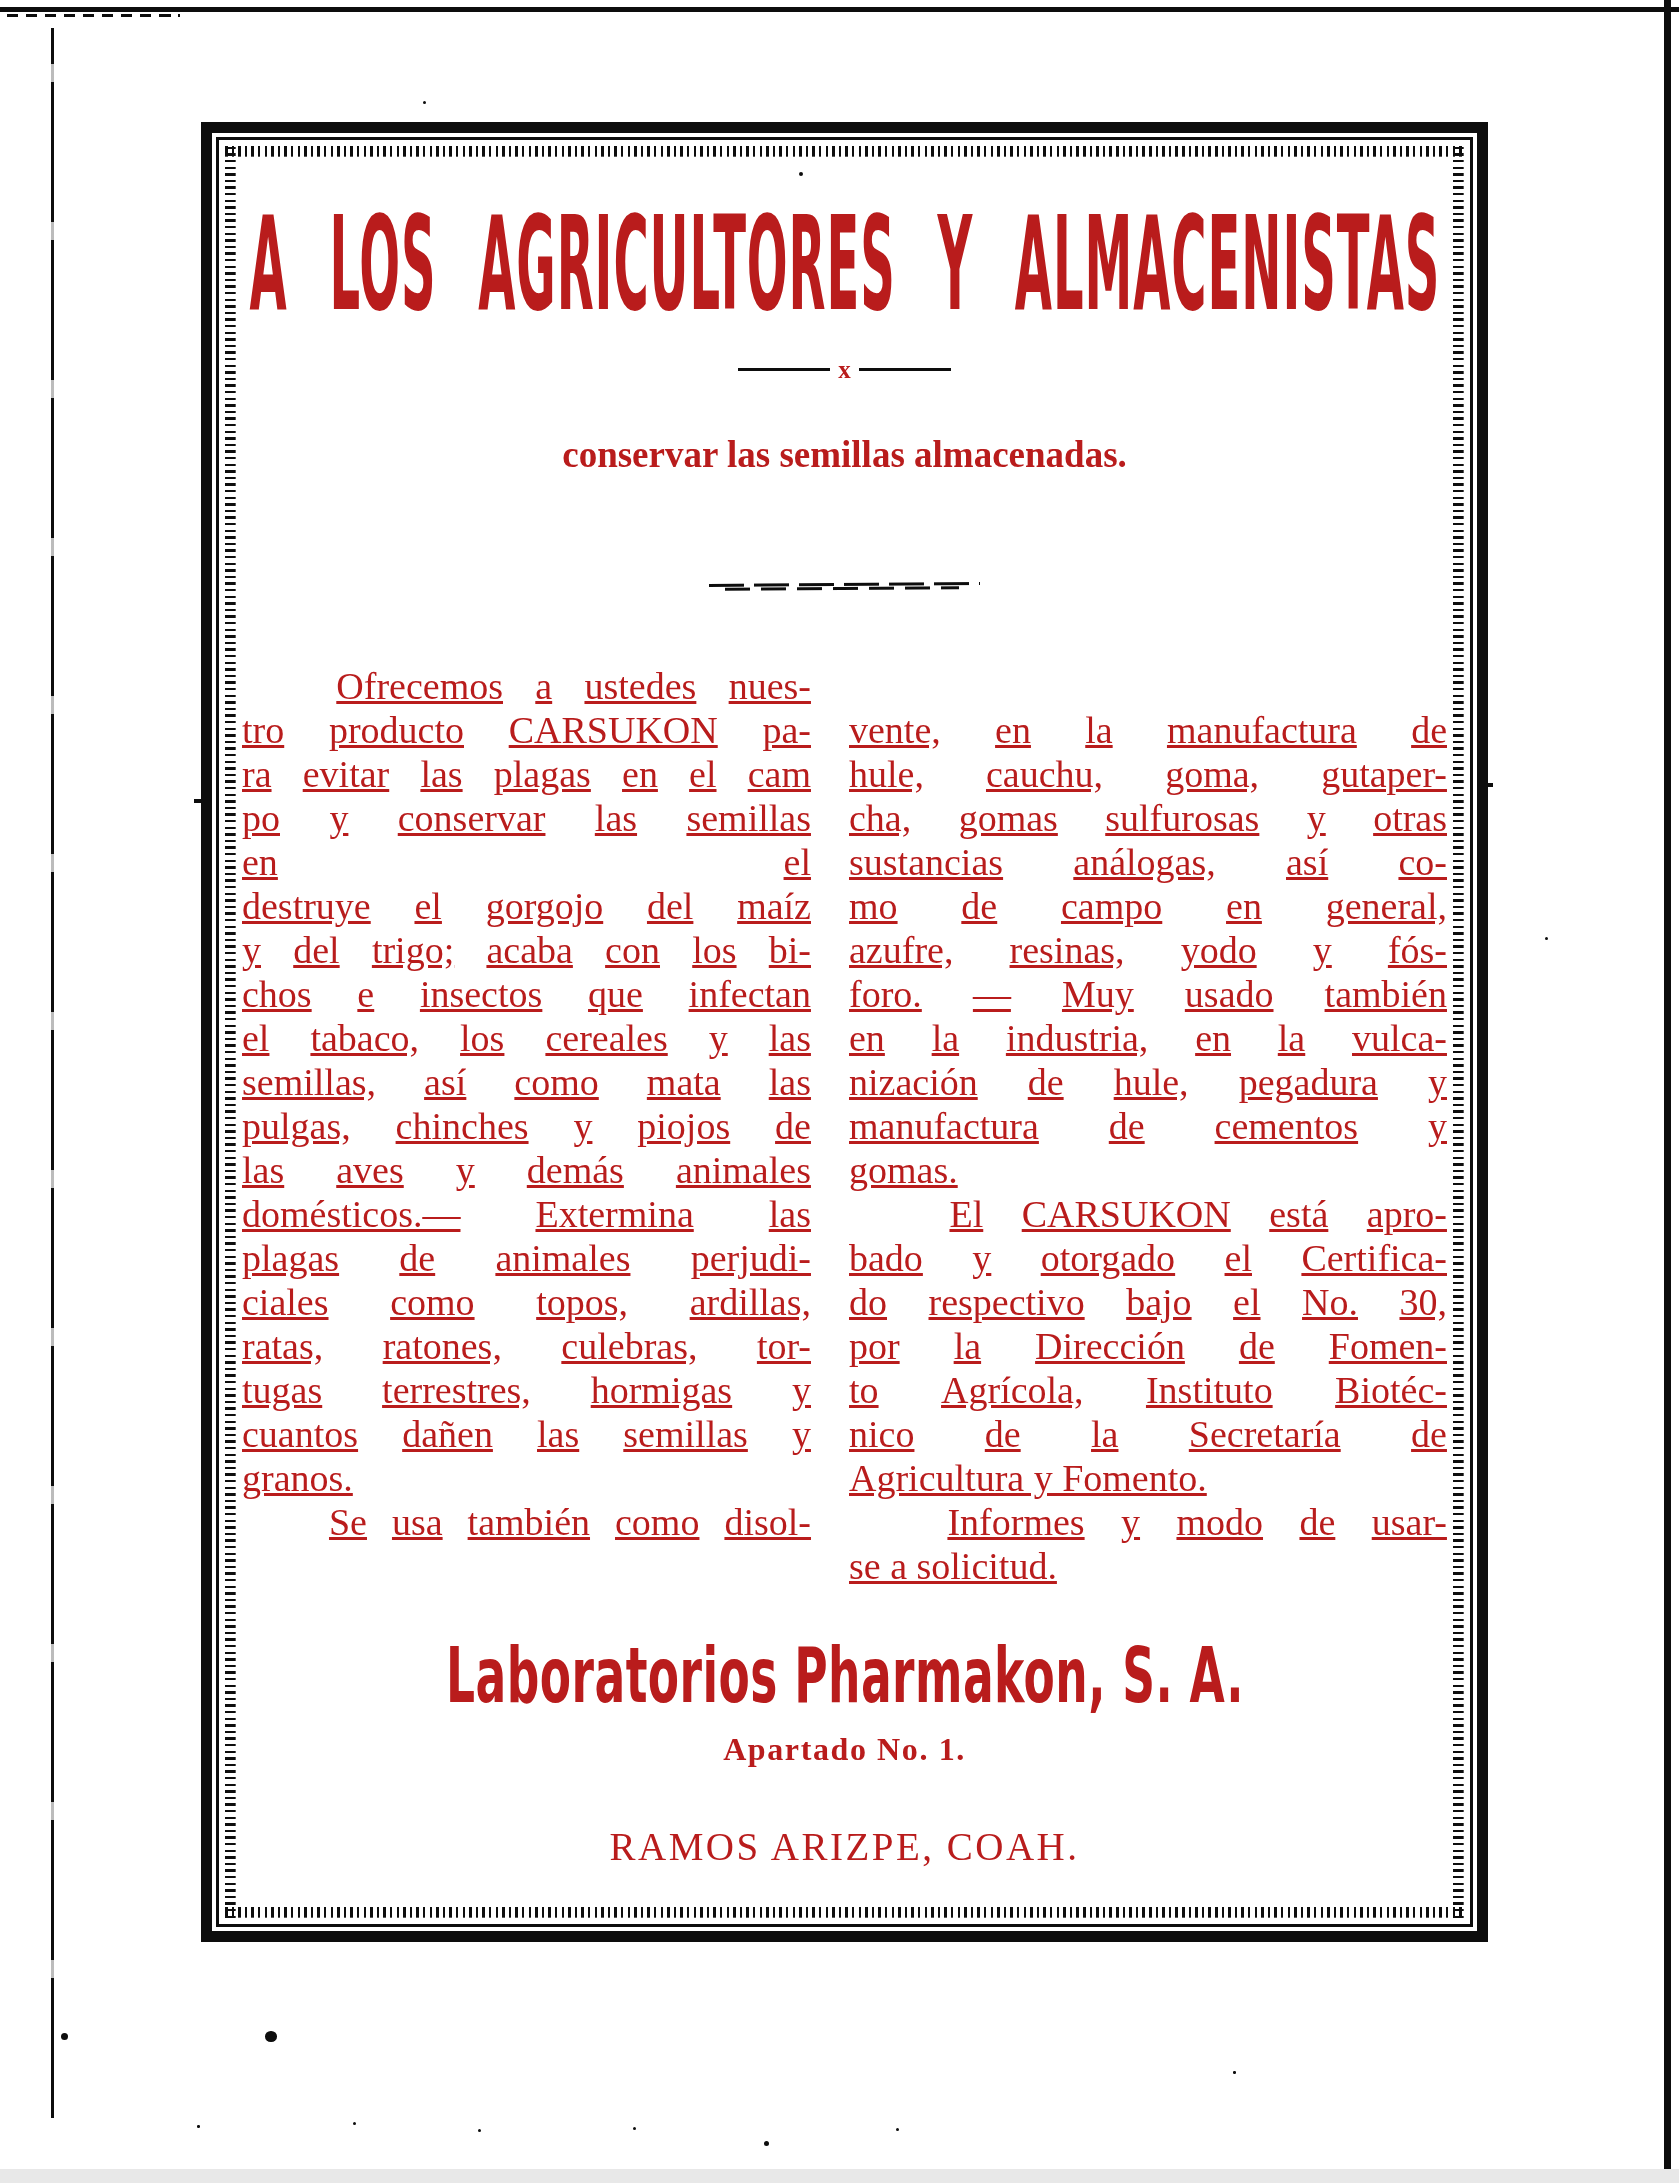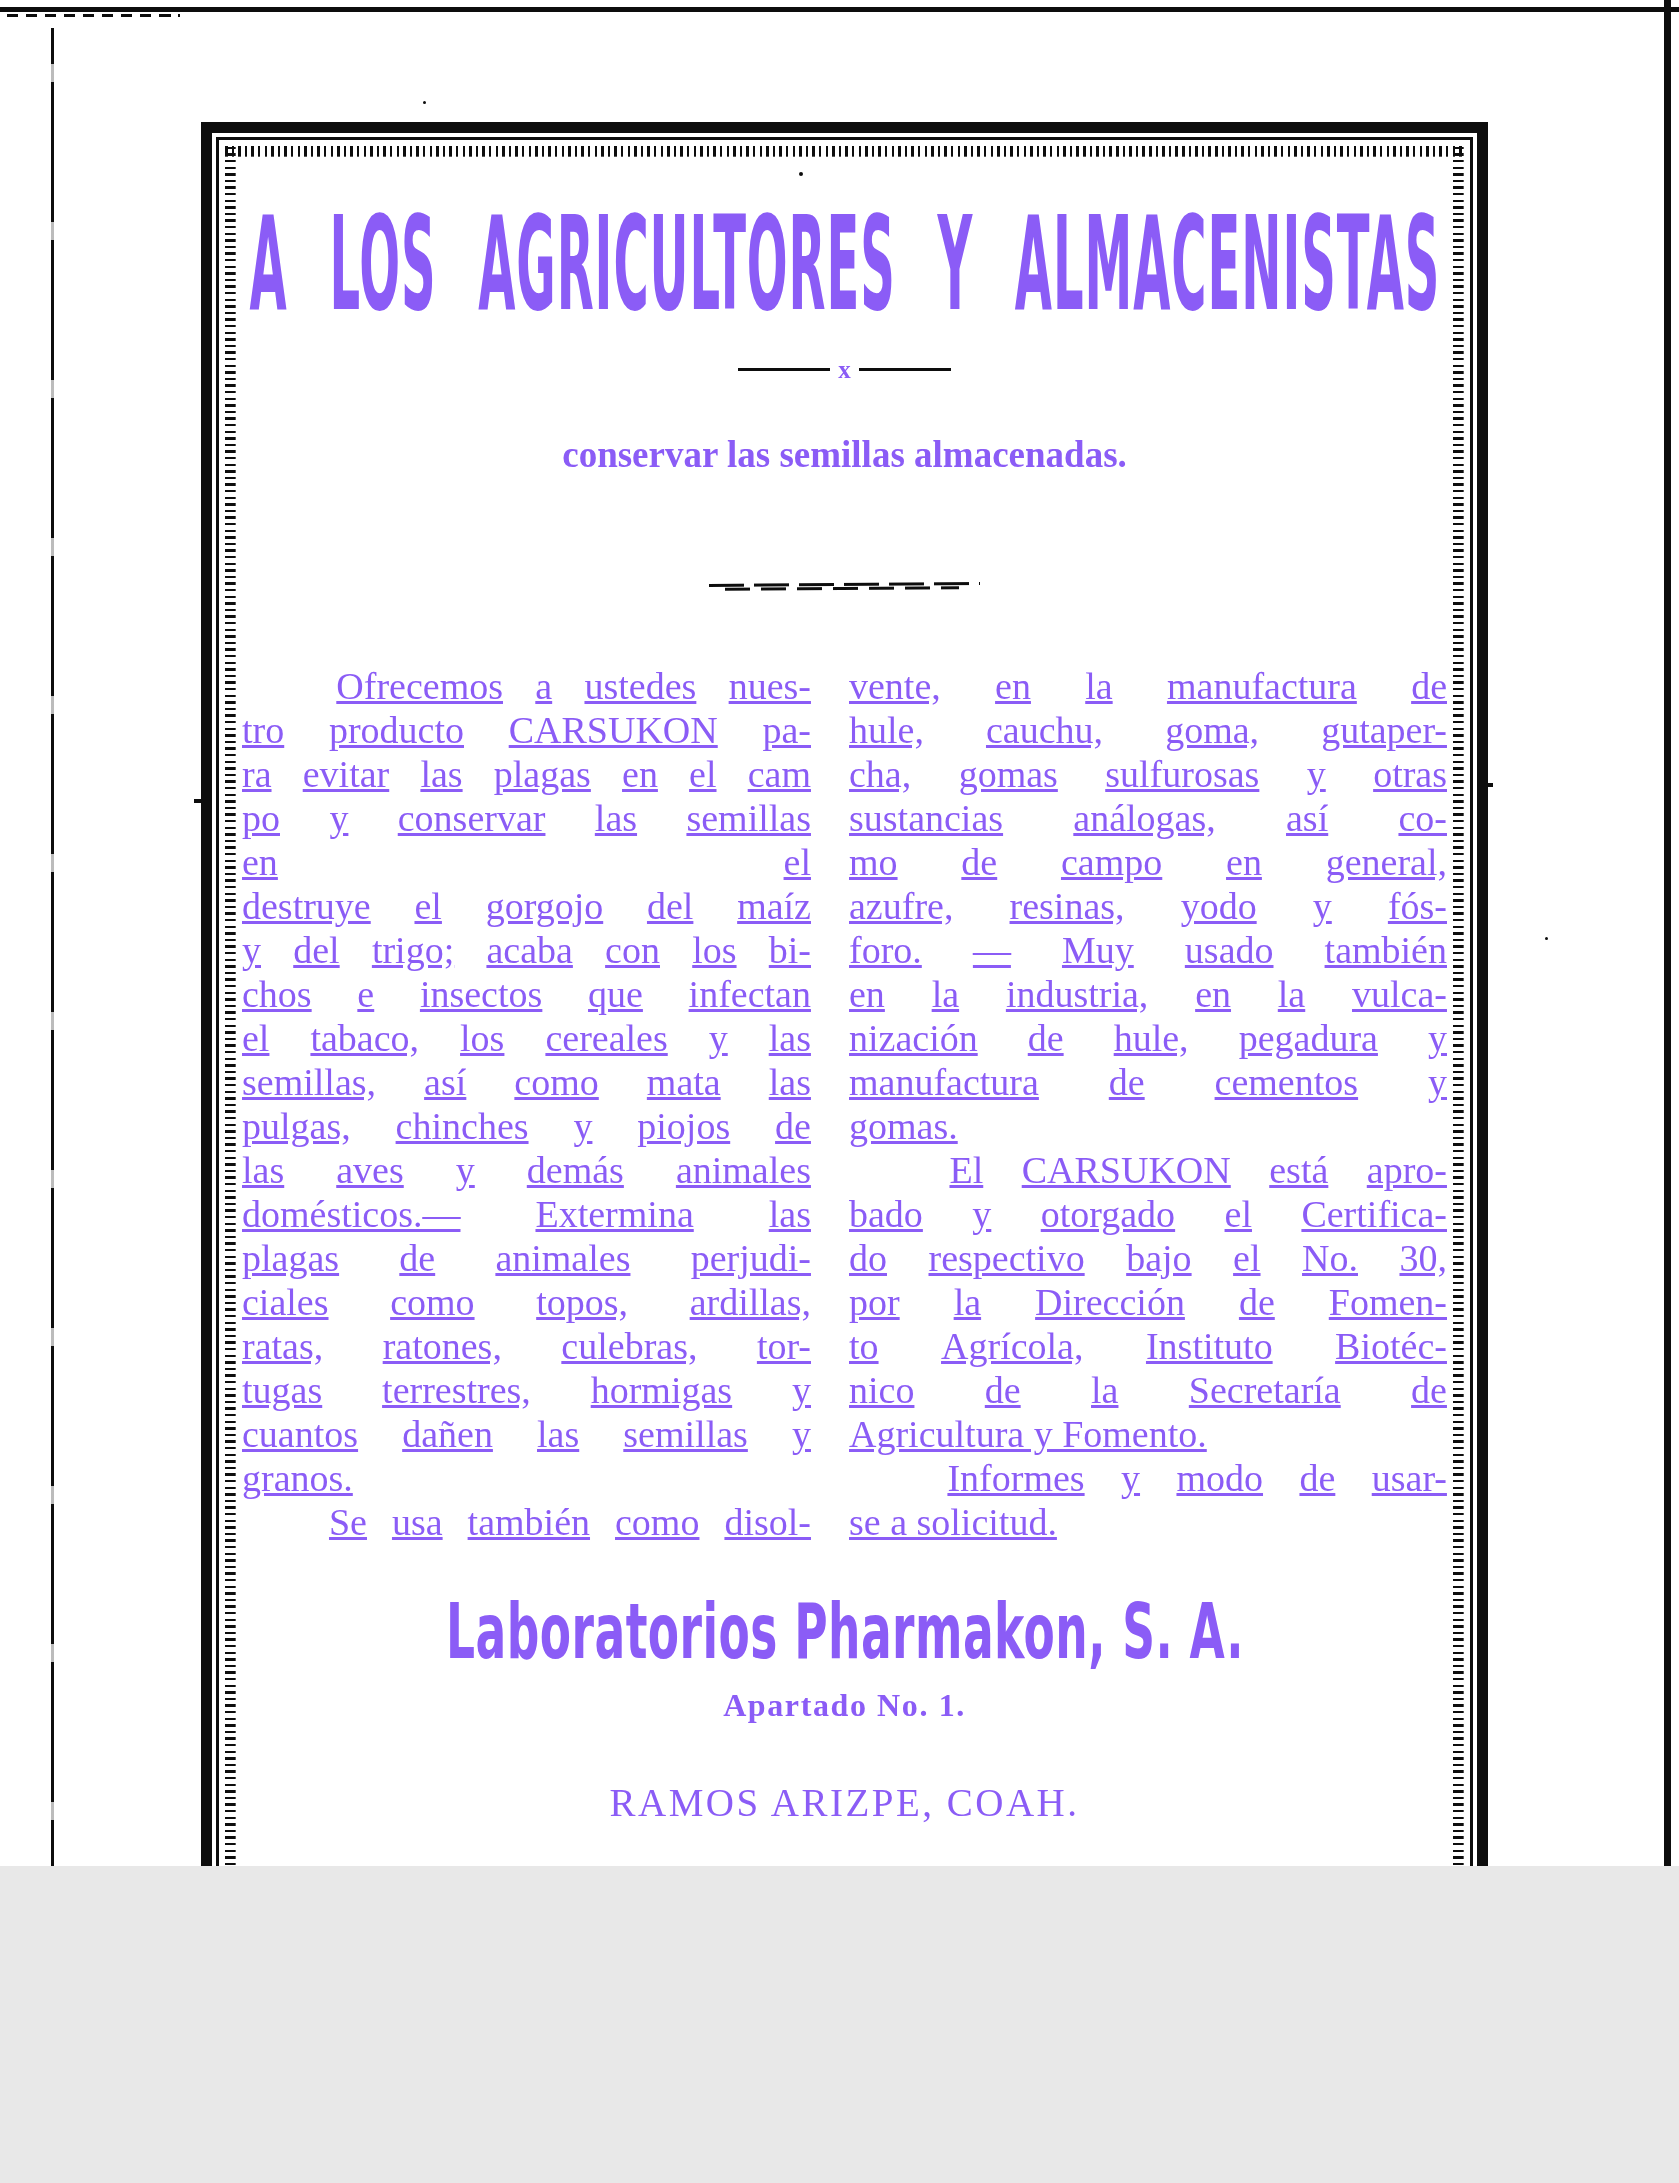--- a/index.html
+++ b/index.html
@@ -1,21 +1,21 @@
 <!DOCTYPE html>
 <html style="font-size:13px"><head>
 <meta charset="utf-8">
 <title>Scanned Advertisement</title>
 <style>
   html,body{margin:0;padding:0;background:#e8e8e8;}
   .page{
     position:relative;
-    width:1679px;height:1866px;
+    width:1679px;height:2169px;
     background:#ffffff;
-    color:#8b5cf6;
+    color:#b91c1c;
     font-family:"Liberation Serif", serif;
     overflow:hidden;
   }
   
   .artifact{position:absolute;background:#0d0d0d;}
   .top-band{left:0;top:6.6px;width:1679px;height:5.8px;}
   .top-band2{left:6.6px;top:14px;width:173px;height:2.5px;
     background:repeating-linear-gradient(90deg,#0d0d0d 0 11.5px,transparent 11.5px 19px);}
   .right-line{left:1664px;top:0;width:7.4px;height:2183px;}
   .left-line{left:51px;top:28px;width:2.5px;height:2090px;
@@ -63,21 +63,21 @@
   .scratch .s1{position:absolute;top:0;left:0;right:0;height:2.5px;
     background:repeating-linear-gradient(90deg,#0d0d0d 0 35px,transparent 35px 45px);
     transform:rotate(-0.4deg);}
   .scratch .s2{position:absolute;top:4.1px;left:16.4px;width:234px;height:2.5px;
     background:repeating-linear-gradient(90deg,#0d0d0d 0 25px,transparent 25px 36px);
     transform:rotate(-0.4deg);}
   
   .cols{display:flex;justify-content:space-between;margin-top:71px;padding:0 5px;text-decoration:underline;}
   .col{font-size:38px;line-height:44px;}
   .col-left{width:569px;}
-  .col-right{width:598px;}
+  .col-right{width:598px;margin-top:44px;}
   .tl{display:flex;justify-content:space-between;}
   .tl.nj{display:block;}
   .ind{flex:0 0 62px;display:inline-block;width:62px;}
   
   .company-wrap{position:relative;height:66px;margin-top:54px;}
   .company-text{
     position:absolute;left:50%;top:50%;
     transform:translate(-50%,-50%) scale(0.66,1.12);
     white-space:nowrap;
     font-family:"DejaVu Sans", sans-serif;

